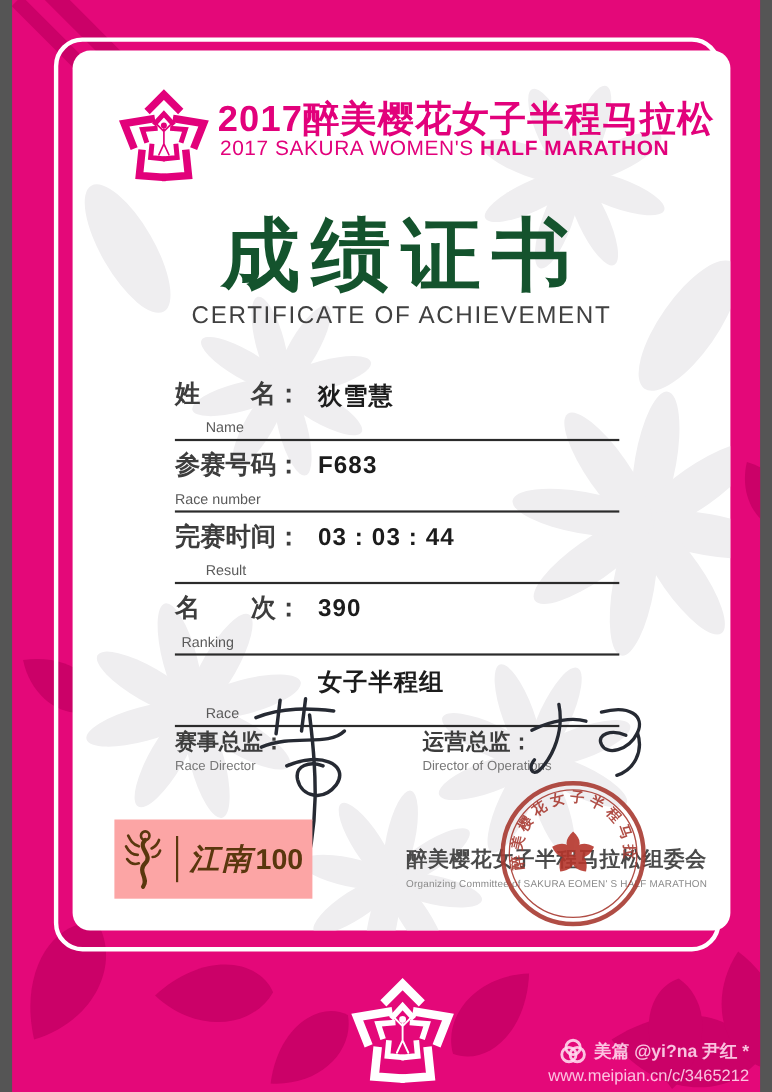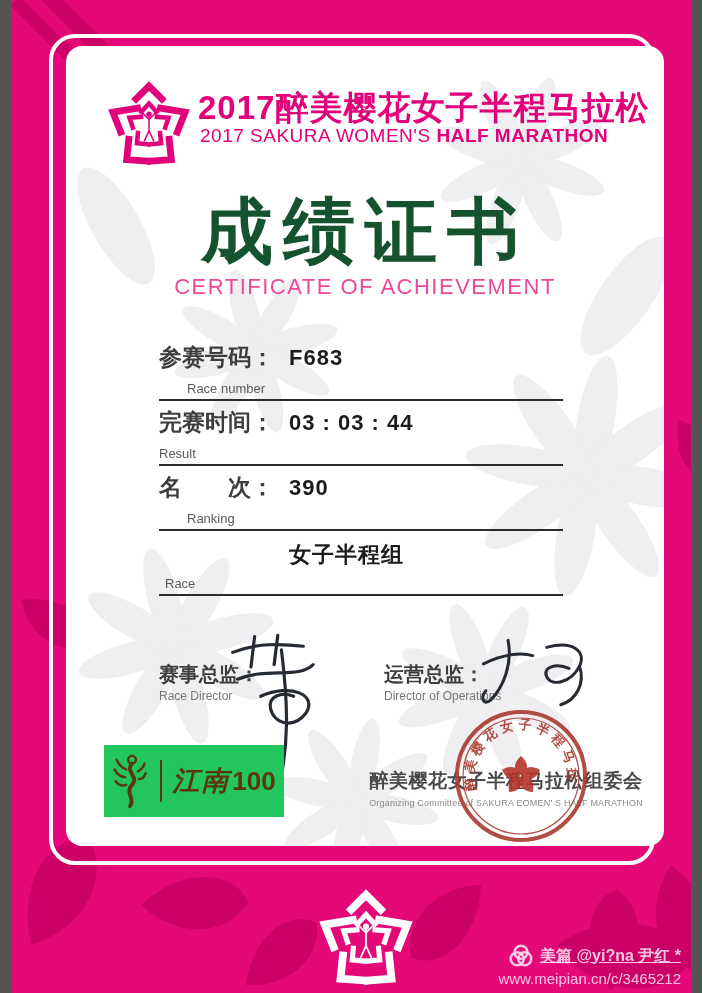--- a/index.html
+++ b/index.html
@@ -32,21 +32,21 @@
   }
   .header-en .bold{font-weight:bold;}
 
   
   .big-title{
     position:absolute;left:0;top:138px;width:100%;text-align:center;
     font-size:72px;font-weight:bold;color:#14532d;letter-spacing:10px;
   }
   .sub-title{
     position:absolute;left:0;top:228px;width:100%;text-align:center;
-    font-size:22px;color:#ec4899;letter-spacing:1.5px;font-weight:500;
+    font-size:22px;color:#404040;letter-spacing:1.5px;font-weight:500;
   }
 
   
   .fields{position:absolute;left:93px;top:290px;width:404px;}
   .field-row{position:relative;height:63px;border-bottom:2px solid #2b2b2b;}
   .field-label-cn{
     position:absolute;left:0;top:6px;font-size:23px;font-weight:bold;color:#3d3d3d;white-space:nowrap;
   }
   .field-label-en{
     position:absolute;left:0;bottom:3px;font-size:13px;color:#5a5a5a;white-space:nowrap;
@@ -63,41 +63,41 @@
   
   .sig-label-cn{font-size:20px;font-weight:bold;color:#3d3d3d;white-space:nowrap;}
   .sig-label-en{font-size:12px;color:#777;margin-top:1px;white-space:nowrap;}
   .sig-block-1{position:absolute;left:93px;top:615px;}
   .sig-block-2{position:absolute;left:318px;top:615px;}
   .sig-script-1{position:absolute;left:138px;top:582px;}
   .sig-script-2{position:absolute;left:398px;top:585px;}
 
   
   .sponsor-box{
-    position:absolute;left:38px;top:699px;width:180px;height:72px;background:#22c55e;
+    position:absolute;left:38px;top:699px;width:180px;height:72px;background:#fca5a5;
     display:flex;align-items:center;justify-content:center;
   }
   .sponsor-divider{width:2px;height:42px;background:#5a370e;margin:0 10px 0 8px;}
   .sponsor-cn{
     font-family:"Liberation Serif","DejaVu Serif",serif;
     font-style:italic;font-weight:bold;font-size:27px;color:#5a370e;letter-spacing:2px;
   }
   .sponsor-num{font-size:26px;font-weight:bold;color:#5a370e;margin-left:2px;}
   .committee{position:absolute;left:272px;top:722px;width:336px;text-align:center;}
   .committee-cn{font-size:19px;font-weight:600;color:#4a4a4a;letter-spacing:0.5px;white-space:nowrap;}
   .committee-en{font-size:9px;color:#8a8a8a;margin-top:4px;letter-spacing:0.2px;white-space:nowrap;}
   .stamp{position:absolute;left:380px;top:655px;opacity:0.9;}
 
   
   .bottom-flower{position:absolute;left:303px;top:886px;z-index:3;}
   .watermark{
     position:absolute;right:10px;bottom:6px;z-index:3;text-align:right;
     color:rgba(255,221,239,0.88);
   }
-  .wm-line1{font-size:16px;font-weight:bold;display:flex;align-items:center;justify-content:flex-end;gap:6px;text-decoration:underline;}
+  .wm-line1{font-size:16px;font-weight:bold;display:flex;align-items:center;justify-content:flex-end;gap:6px;}
   .wm-line2{font-size:15px;margin-top:1px;}
 </style>
 </head>
 <body>
 
 <div class="page">
 
   <svg width="0" height="0" style="position:absolute" aria-hidden="true">
     <defs>
       <g id="sakura" fill="none" stroke="currentColor" stroke-linecap="square">
@@ -173,20 +173,25 @@
         <use href="#sakura"></use>
       </svg>
       <div class="header-cn">2017醉美樱花女子半程马拉松</div>
       <div class="header-en"><span>2017 SAKURA WOMEN'S </span><span class="bold">HALF MARATHON</span></div>
 
       <div class="big-title">成绩证书</div>
       <div class="sub-title">CERTIFICATE OF ACHIEVEMENT</div>
 
       <div class="fields">
         <div class="field-row">
+          <span class="field-label-cn">姓　　名：</span>
+          <span class="field-label-en">Name</span>
+          <span class="field-value">狄雪慧</span>
+        </div>
+        <div class="field-row">
           <span class="field-label-cn">参赛号码：</span>
           <span class="field-label-en">Race number</span>
           <span class="field-value">F683</span>
         </div>
         <div class="field-row">
           <span class="field-label-cn">完赛时间：</span>
           <span class="field-label-en">Result</span>
           <span class="field-value">03 : 03 : 44</span>
         </div>
         <div class="field-row">

